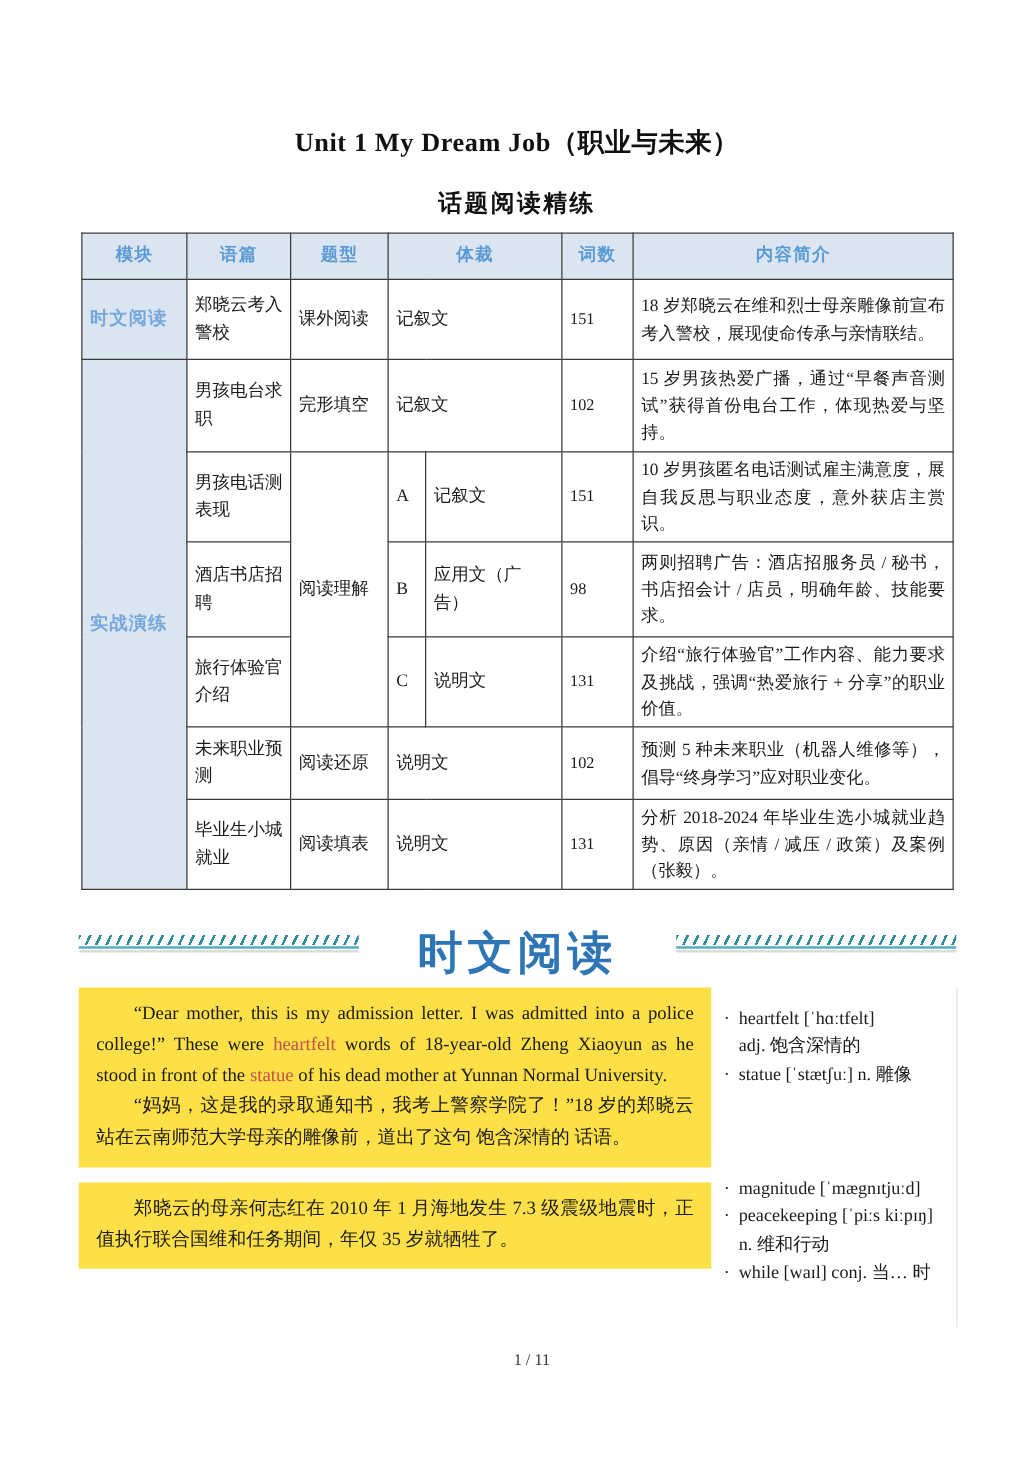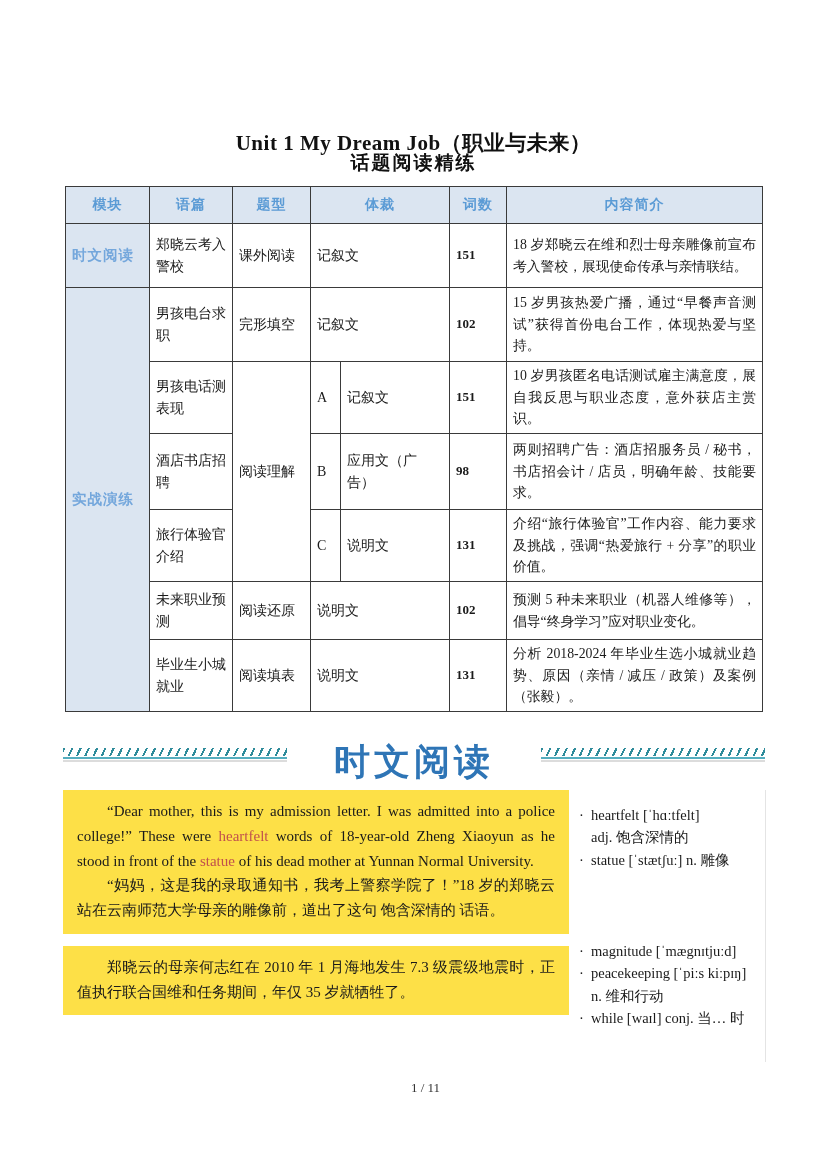--- a/index.html
+++ b/index.html
@@ -3,21 +3,21 @@
 <meta charset="utf-8">
 <style>
   html,body{margin:0;padding:0;background:#888;}
   .page{
     position:relative;width:827px;height:1169px;margin:0 auto;background:#ffffff;
     font-family:"Liberation Serif","DejaVu Serif",serif;color:#1a1a1a;overflow:hidden;
   }
   
   .unit-title{
     position:absolute;top:100px;left:0;width:100%;text-align:center;
-    font-size:21px;font-weight:bold;color:#111;letter-spacing:.5px;margin-top:29px;
+    font-size:21px;font-weight:bold;color:#111;letter-spacing:.5px;
   }
   .subtitle{
     position:absolute;top:150px;left:0;width:100%;text-align:center;
     font-size:19px;font-weight:bold;color:#111;letter-spacing:2px;
   }
   
   table.overview{
     position:absolute;top:186px;left:65px;width:697px;
     border-collapse:collapse;table-layout:fixed;
     font-size:14px;
@@ -29,21 +29,21 @@
   table.overview thead th{
     background:#dbe5f1;color:#5b9bd5;font-weight:bold;font-size:14px;
     height:30px;letter-spacing:1px;
   }
   td.module-cell{
     background:#dbe5f1;color:#74a7dc;font-weight:bold;font-size:14.5px;letter-spacing:1px;
   }
   td.summary-cell{
     text-align:justify;padding:5px 9px;font-size:13.8px;line-height:1.62;
   }
-  td.words-cell{font-size:13px;font-weight:bold;}
+  td.words-cell{font-size:13px;}
   tr.r1{height:64px;} tr.r2{height:74px;} tr.r3{height:72px;} tr.r4{height:76px;}
   tr.r5{height:72px;} tr.r6{height:58px;} tr.r7{height:72px;}
   
   .banner{
     position:absolute;top:733px;left:63px;width:702px;height:58px;
     display:flex;justify-content:space-between;align-items:center;
   }
   .banner-title{
     font-family:"Liberation Sans","DejaVu Sans",sans-serif;
     font-size:36px;font-weight:bold;color:#2e75b6;letter-spacing:4px;white-space:nowrap;

